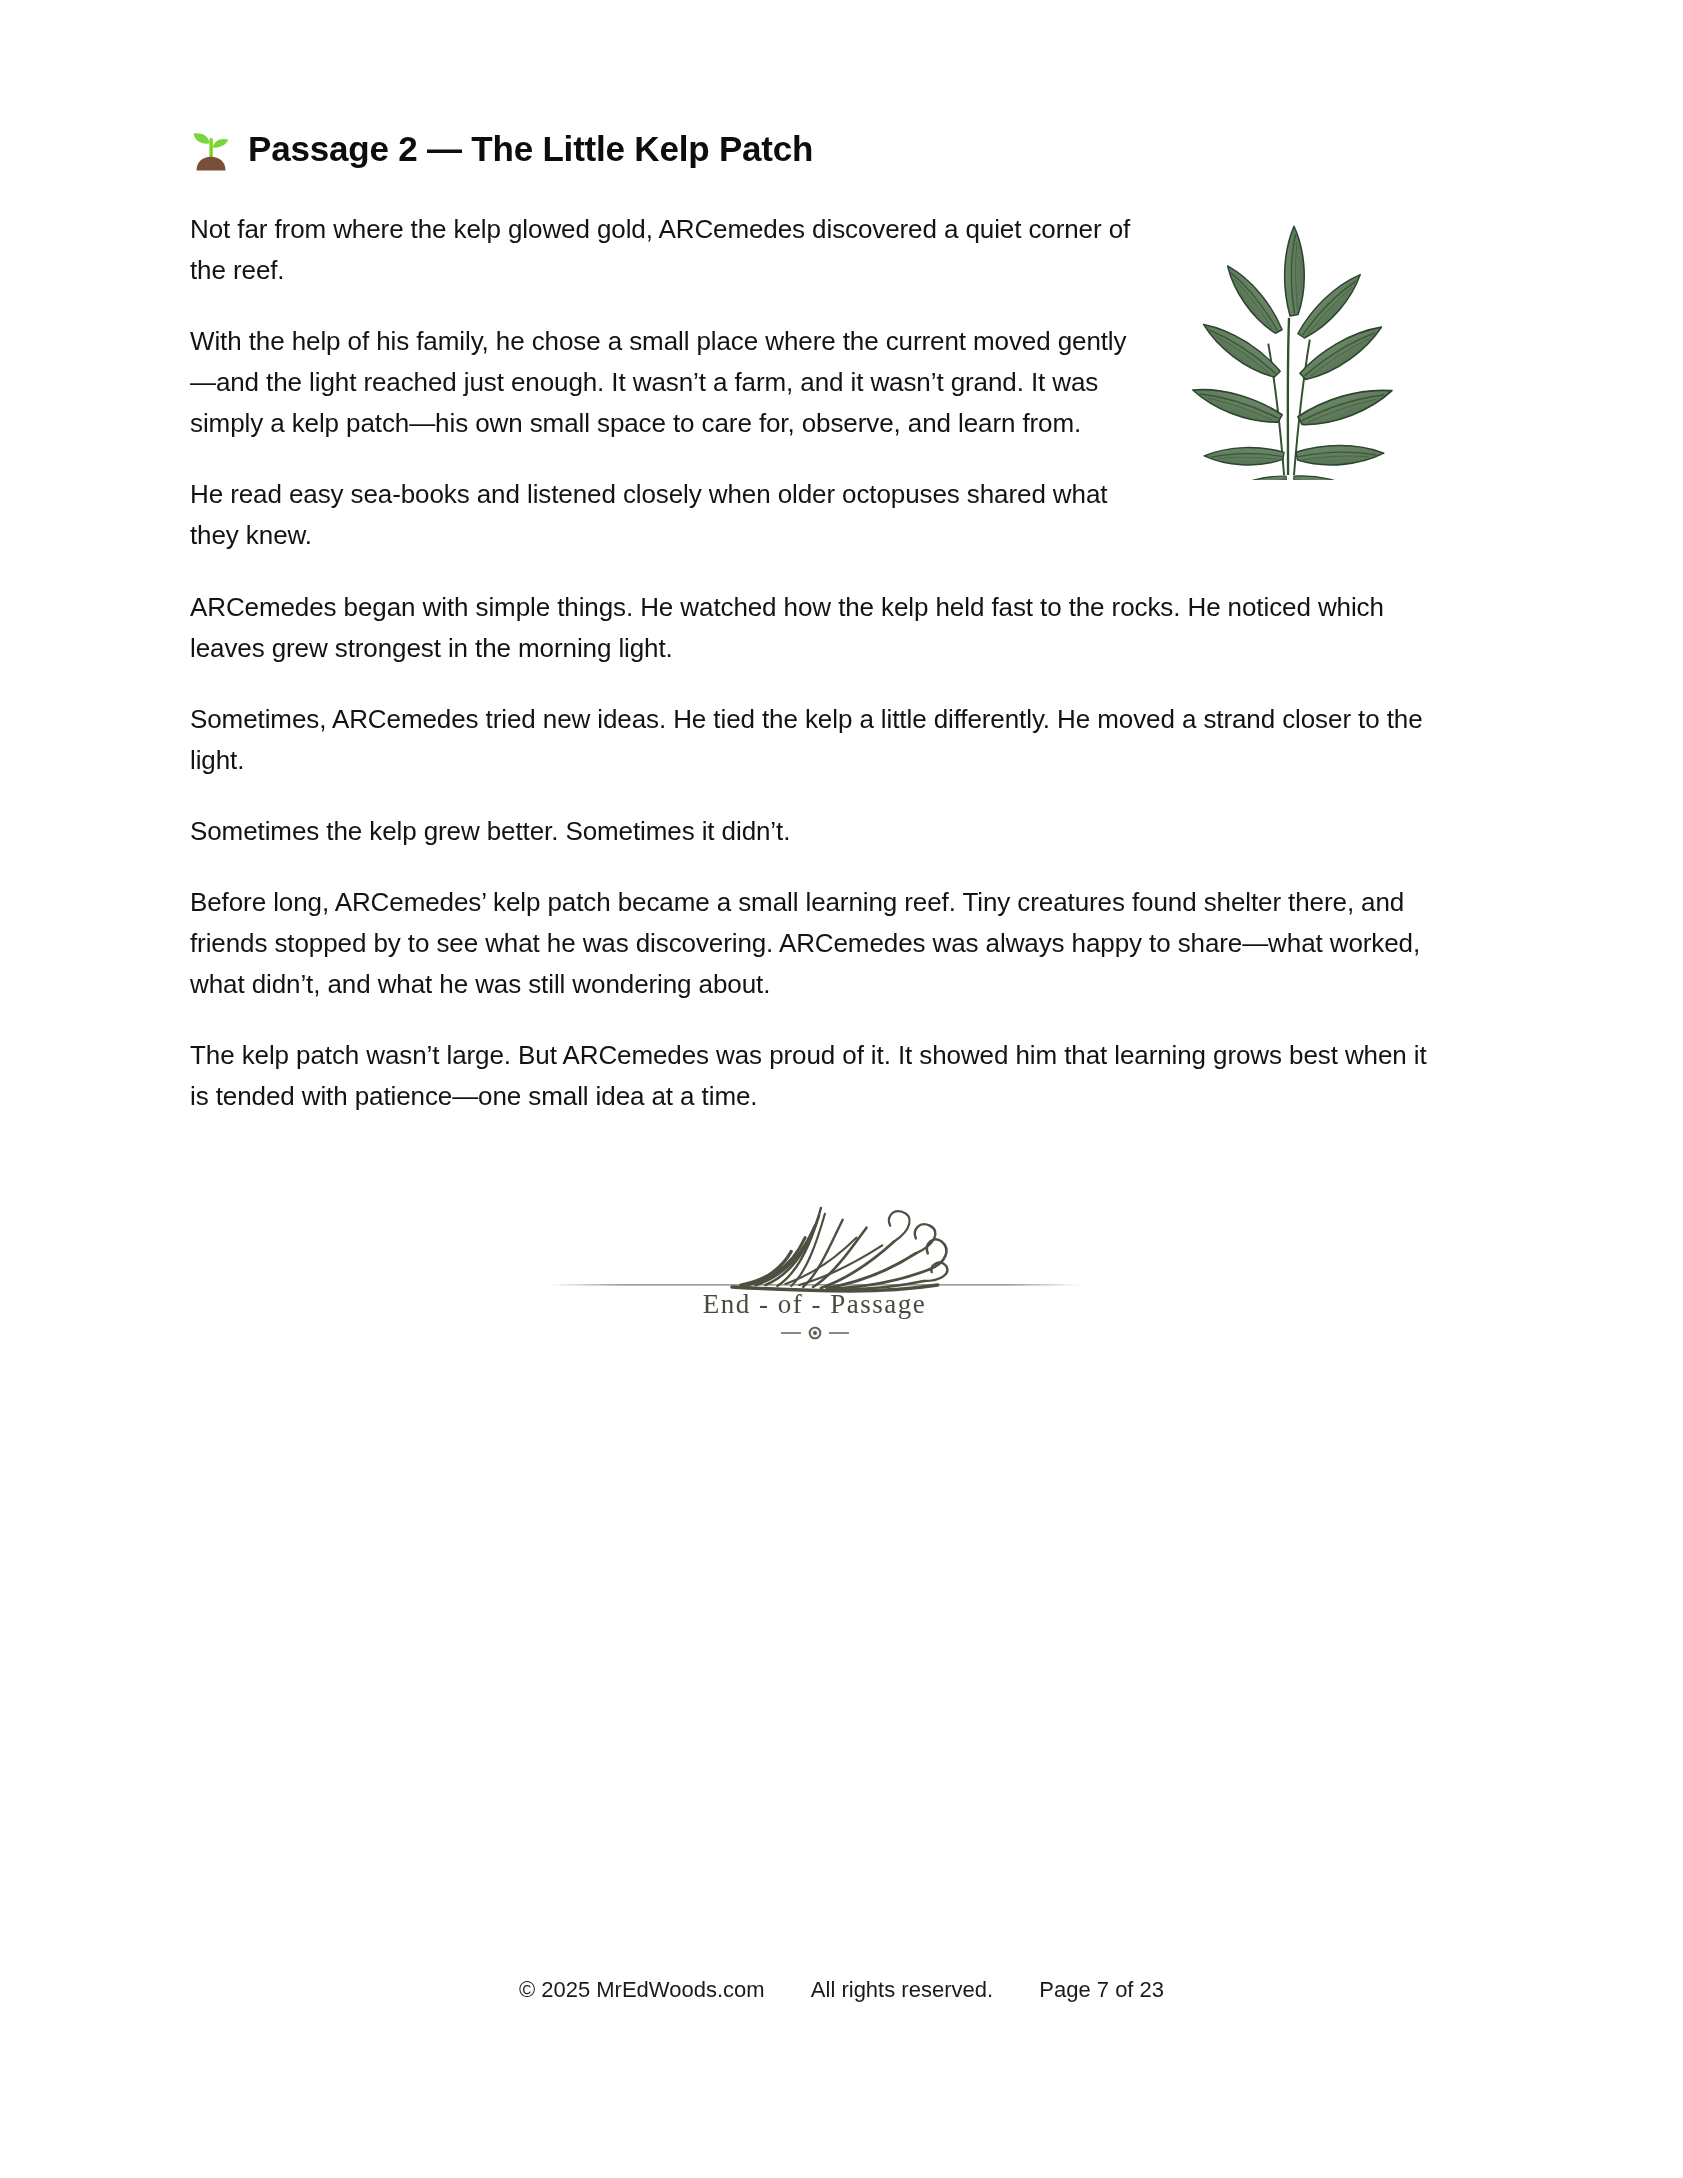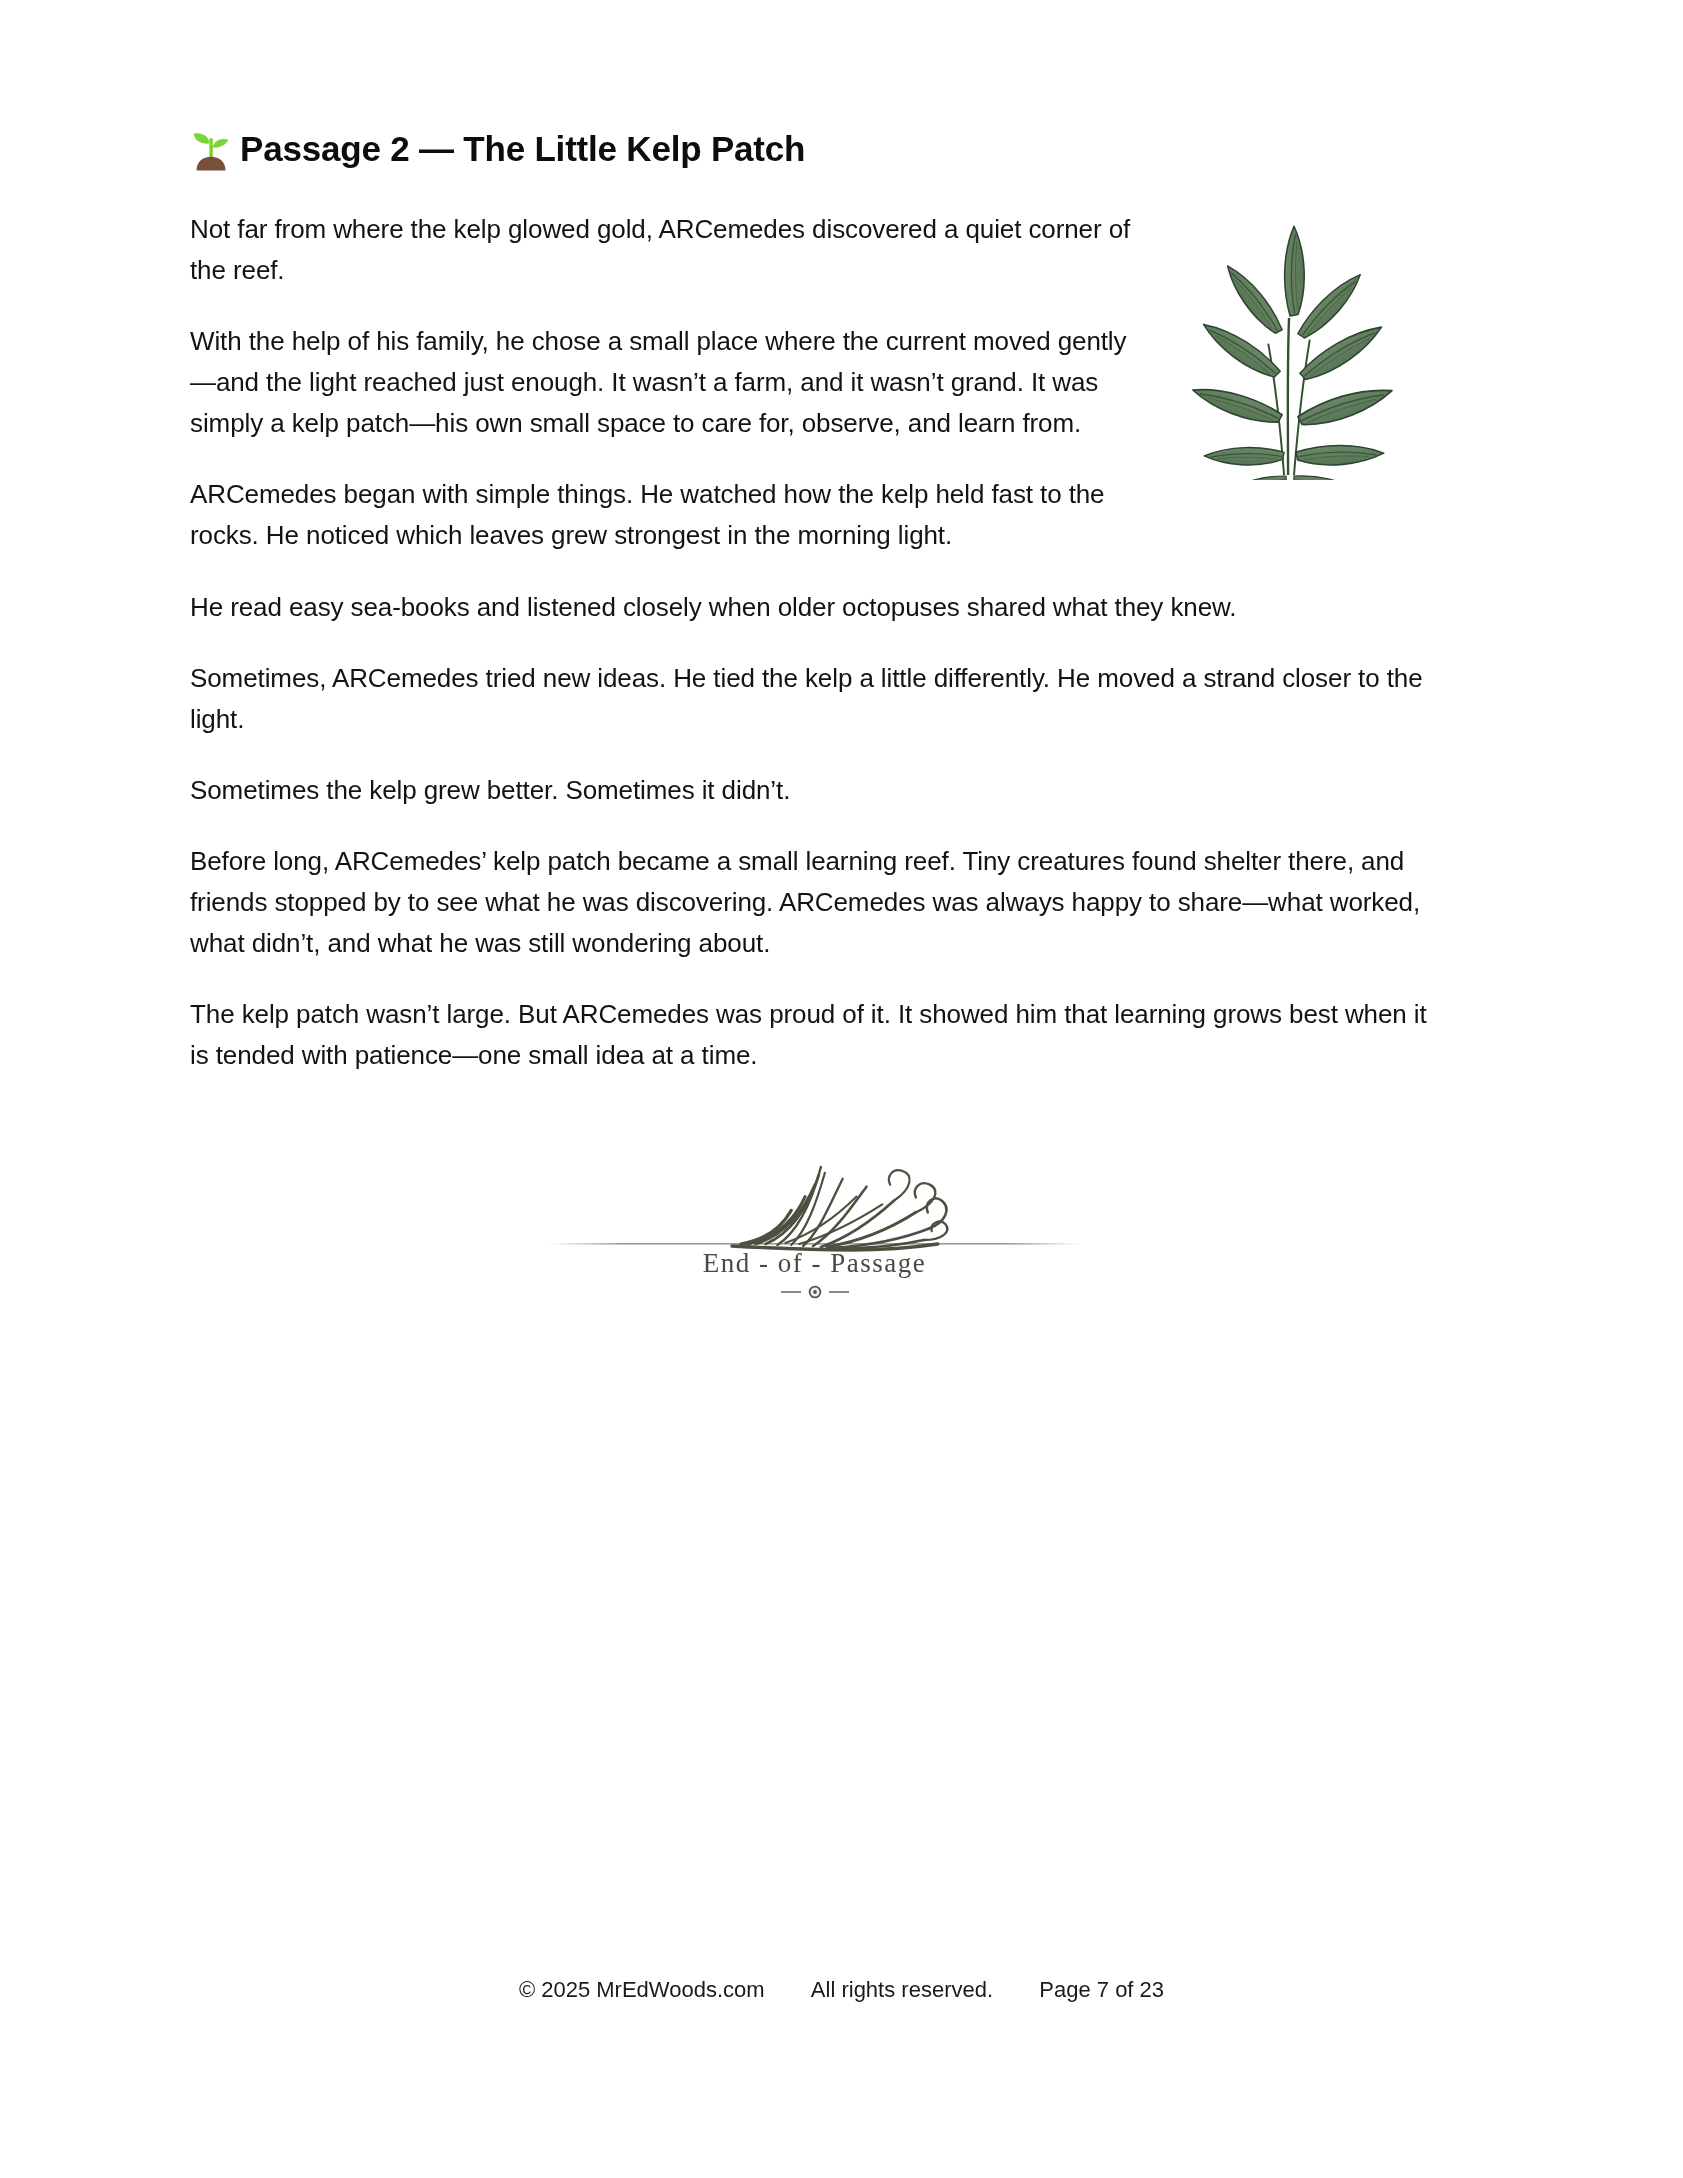--- a/index.html
+++ b/index.html
@@ -29,21 +29,21 @@
     position: absolute;
     left: 190px;
     top: 127px;
     width: 1249px;
   }
 
   
   .heading {
     display: flex;
     align-items: center;
-    gap: 8px;
+    gap: 16px;
     margin: 0 0 38px 0;
   }
   .seedling-icon {
     width: 42px;
     height: 44px;
     position: relative;
     flex: 0 0 auto;
   }
   .heading-title {
     font-size: 35px;
@@ -201,22 +201,22 @@
             <use href="#leafshape"></use>
           </g>
         <g transform="translate(114,256) scale(-1,1) rotate(30) scale(0.68)">
             <use href="#leafshape"></use>
           </g>
       </svg>
     </div>
 
     <p class="para">Not far from where the kelp glowed gold, ARCemedes discovered a quiet corner of the reef.</p>
     <p class="para">With the help of his family, he chose a small place where the current moved gently—and the light reached just enough. It wasn’t a farm, and it wasn’t grand. It was simply a kelp patch—his own small space to care for, observe, and learn from.</p>
+    <p class="para">He read easy sea-books and listened closely when older octopuses shared what they knew.</p>
     <p class="para">ARCemedes began with simple things. He watched how the kelp held fast to the rocks. He noticed which leaves grew strongest in the morning light.</p>
-    <p class="para">He read easy sea-books and listened closely when older octopuses shared what they knew.</p>
     <p class="para">Sometimes, ARCemedes tried new ideas. He tied the kelp a little differently. He moved a strand closer to the light.</p>
     <p class="para">Sometimes the kelp grew better. Sometimes it didn’t.</p>
     <p class="para">Before long, ARCemedes’ kelp patch became a small learning reef. Tiny creatures found shelter there, and friends stopped by to see what he was discovering. ARCemedes was always happy to share—what worked, what didn’t, and what he was still wondering about.</p>
     <p class="para">The kelp patch wasn’t large. But ARCemedes was proud of it. It showed him that learning grows best when it is tended with patience—one small idea at a time.</p>
 
 
     <div class="endmark">
       <svg class="endmark-art" viewBox="0 0 560 110" xmlns="http://www.w3.org/2000/svg">
         <defs>
           <linearGradient id="rule" x1="0" y1="0" x2="1" y2="0">

